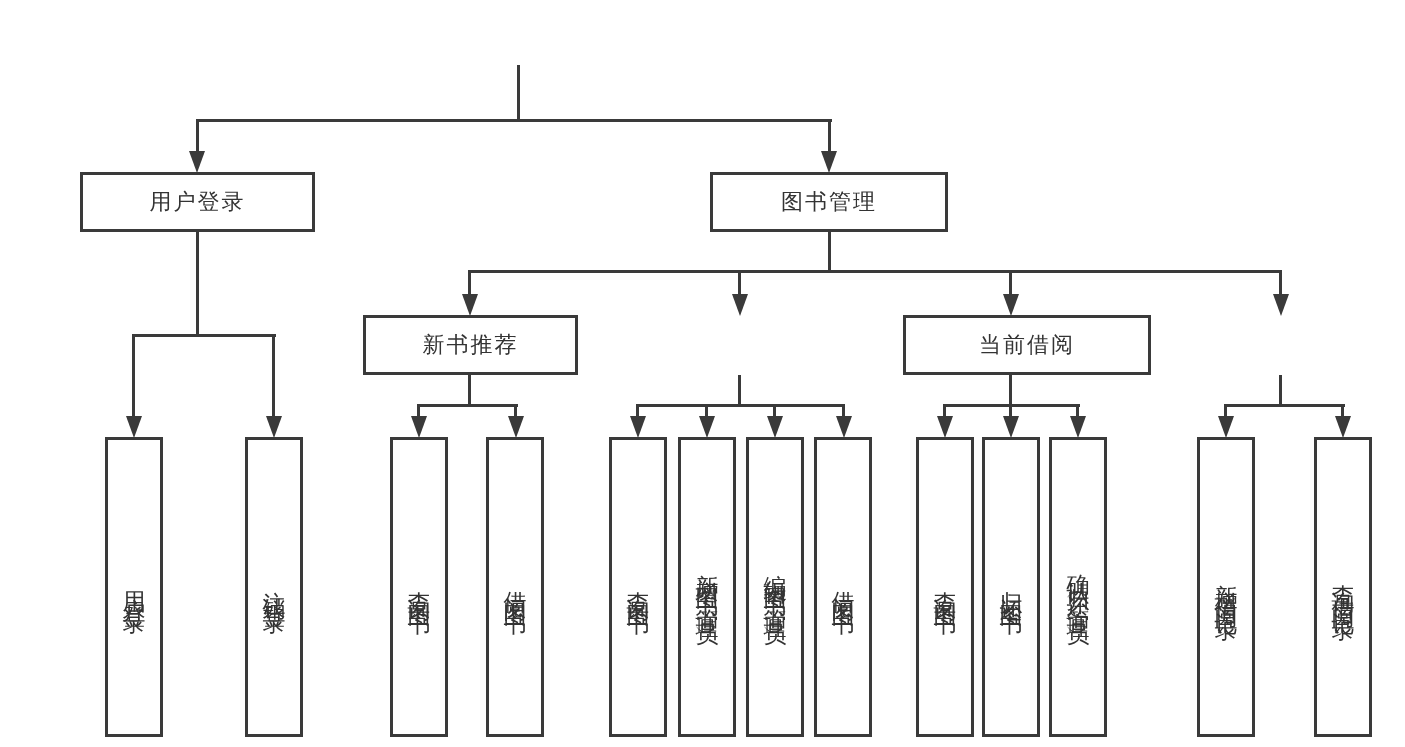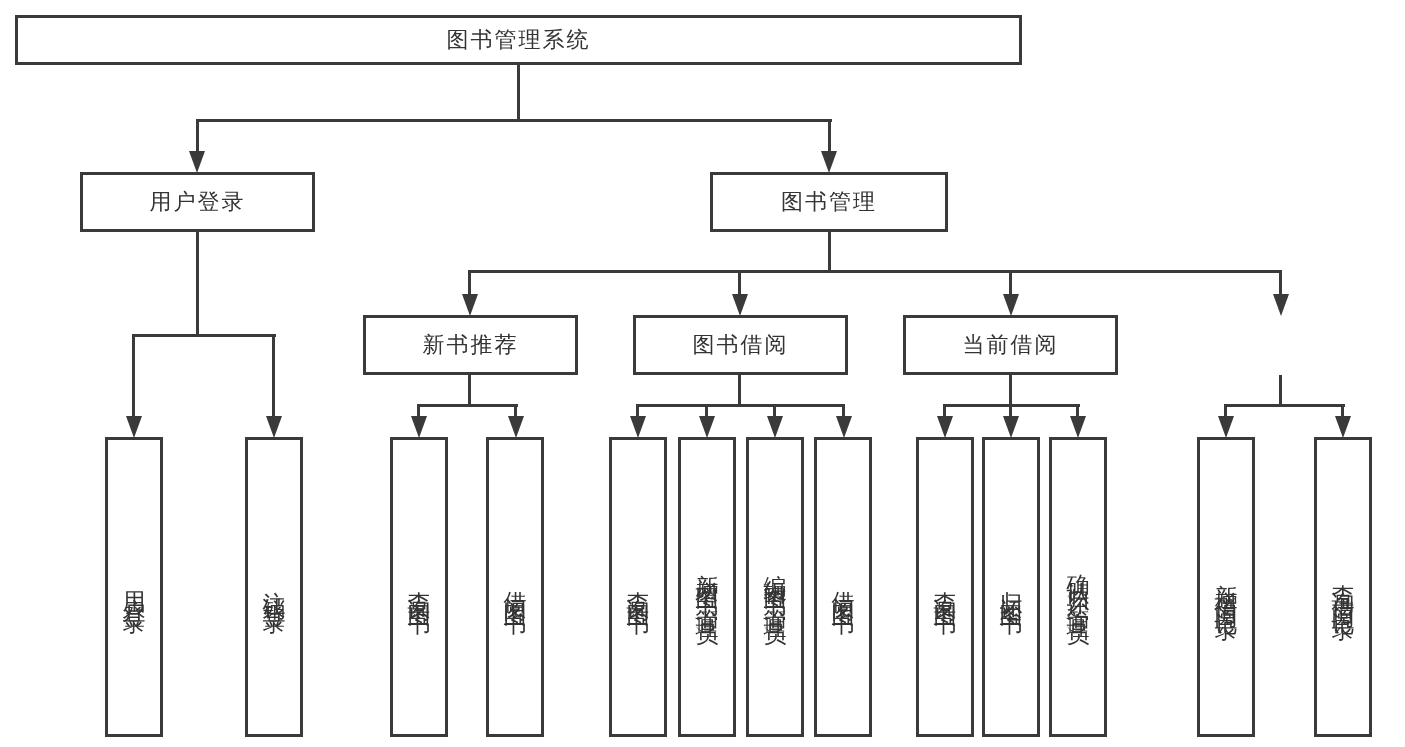--- a/index.html
+++ b/index.html
@@ -28,28 +28,26 @@
     position:absolute; right:6px; bottom:2px;
     color:#a9a9a9; font-size:21px; letter-spacing:1px; z-index:5;
     white-space:nowrap;
   }
 </style>
 </head>
 <body>
 
 <div class="canvas">
 
-  <div class="node h-node" style="left:15px; top:15px; width:1007px; height:50px;">图书管理系统</div>
 
   <div class="node h-node" style="left:80px; top:172px; width:235px; height:60px;">用户登录</div>
   <div class="node h-node" style="left:710px; top:172px; width:238px; height:60px;">图书管理</div>
 
   <div class="node h-node" style="left:363px; top:315px; width:215px; height:60px;">新书推荐</div>
-  <div class="node h-node" style="left:633px; top:315px; width:215px; height:60px;">图书借阅</div>
-  <div class="node h-node" style="left:903px; top:315px; width:215px; height:60px;">当前借阅</div>
+  <div class="node h-node" style="left:903px; top:315px; width:248px; height:60px;">当前借阅</div>
 
   <div class="node v-node" style="left:105px; top:437px; width:58px; height:300px;">用户登录</div>
   <div class="node v-node" style="left:245px; top:437px; width:58px; height:300px;">注销登录</div>
 
   <div class="node v-node" style="left:390px; top:437px; width:58px; height:300px;">查询图书</div>
   <div class="node v-node" style="left:486px; top:437px; width:58px; height:300px;">借阅图书</div>
 
   <div class="node v-node" style="left:609px; top:437px; width:58px; height:300px;">查询图书</div>
   <div class="node v-node" style="left:678px; top:437px; width:58px; height:300px;">新增图书（管理员）</div>
   <div class="node v-node" style="left:746px; top:437px; width:58px; height:300px;">编辑图书（管理员）</div>

